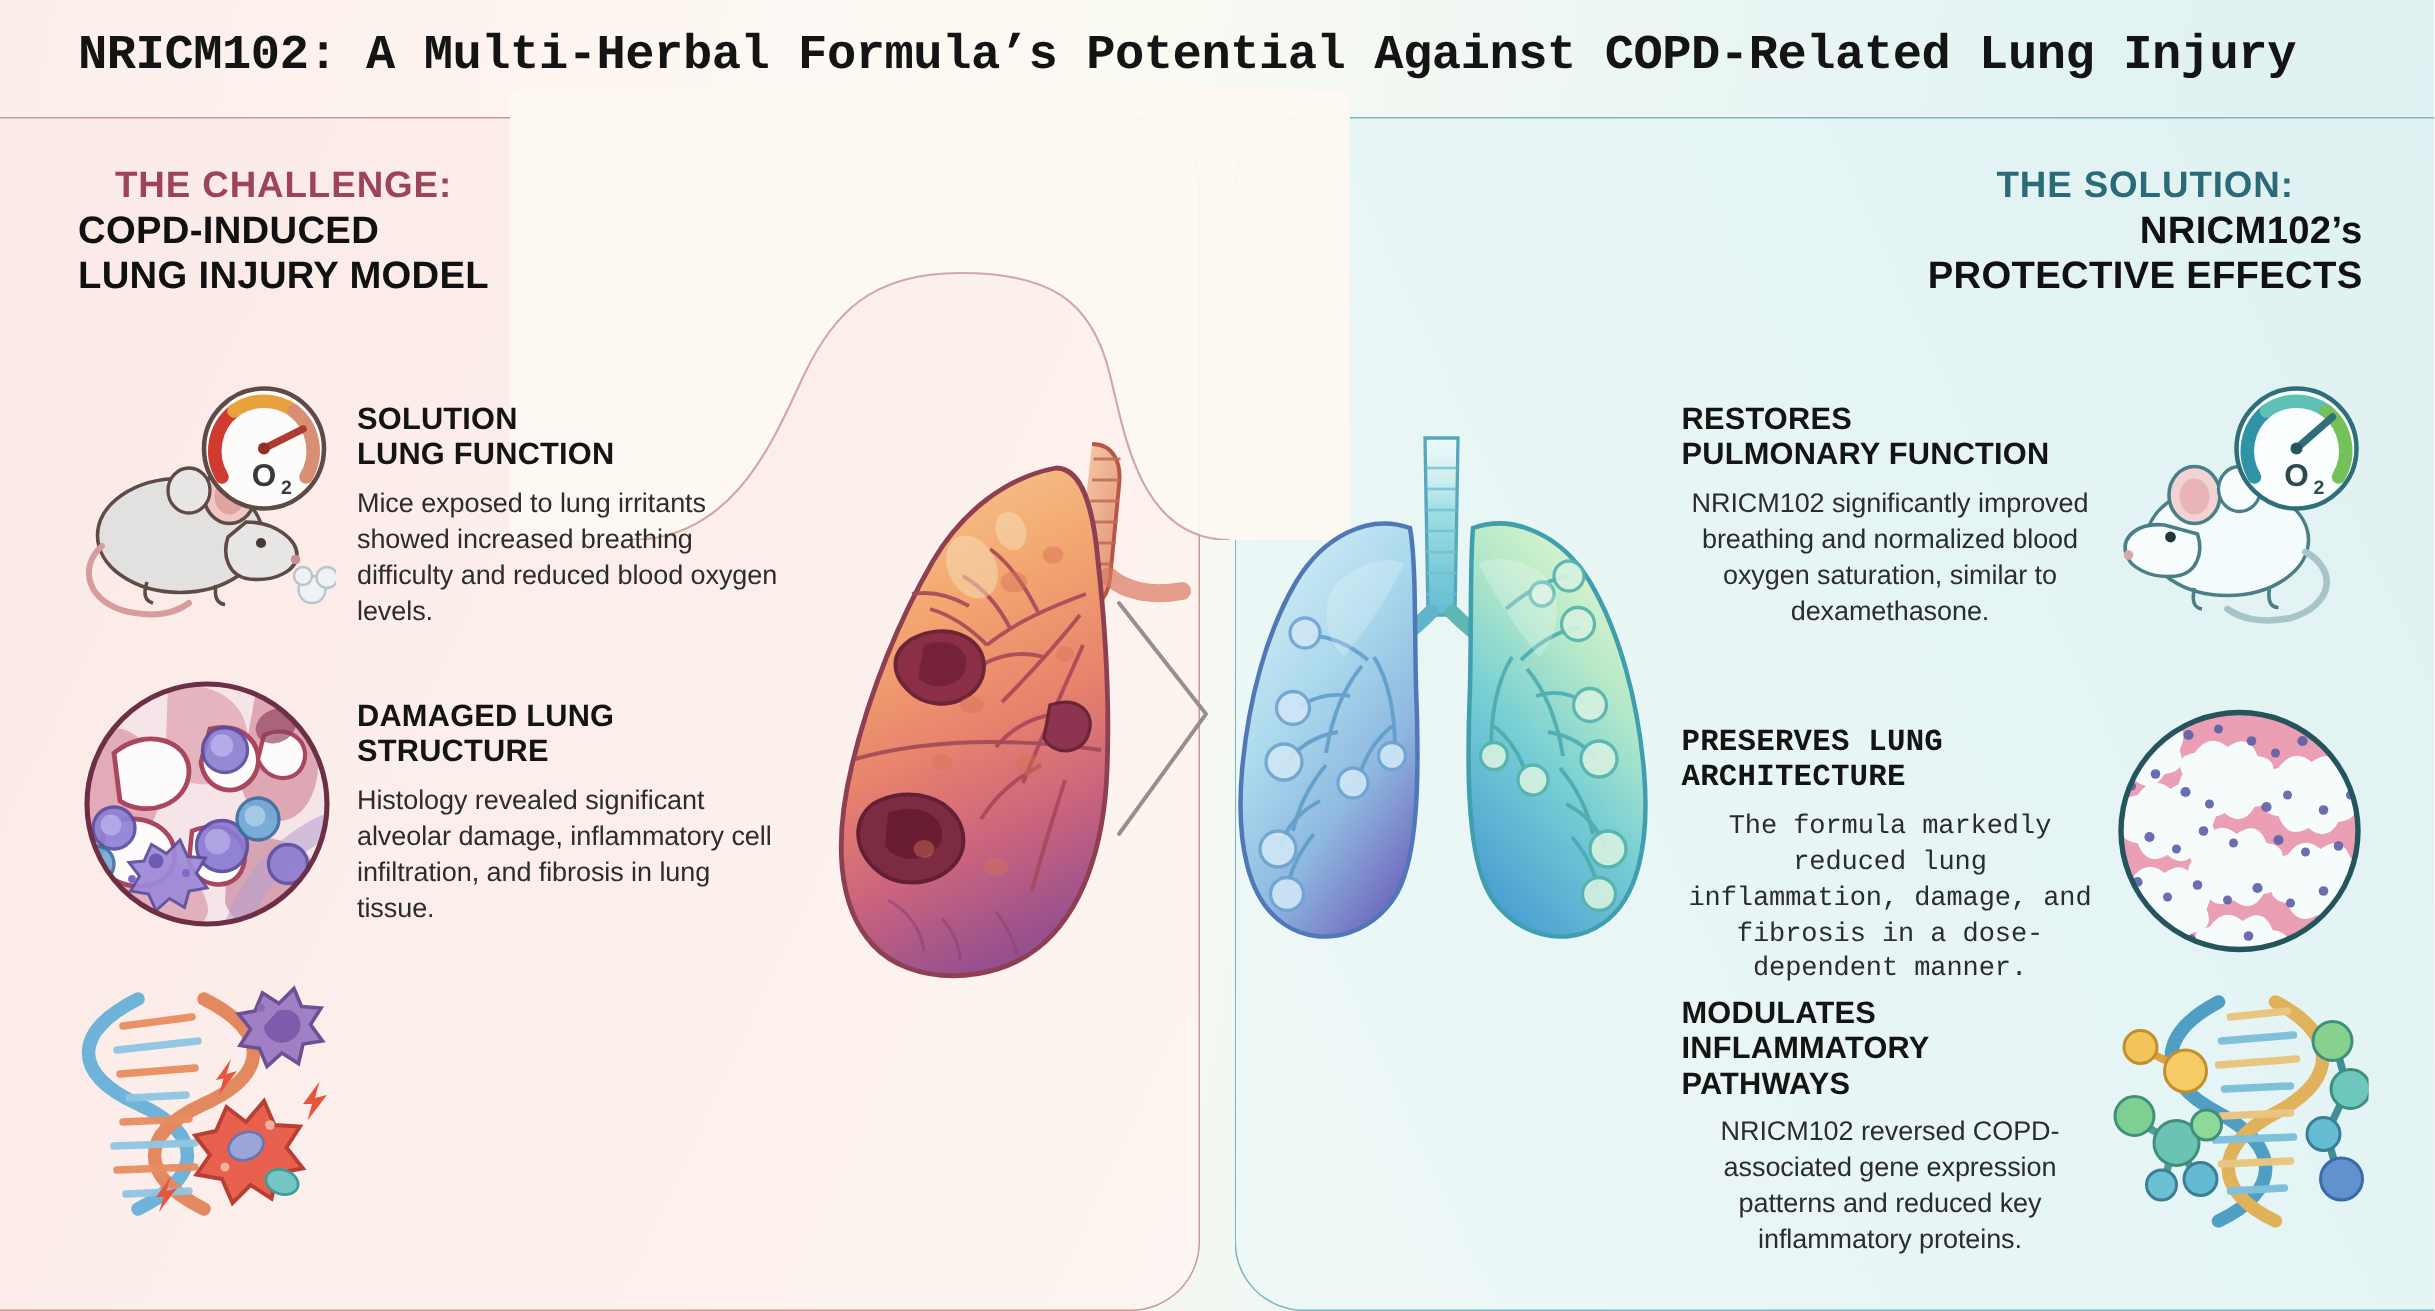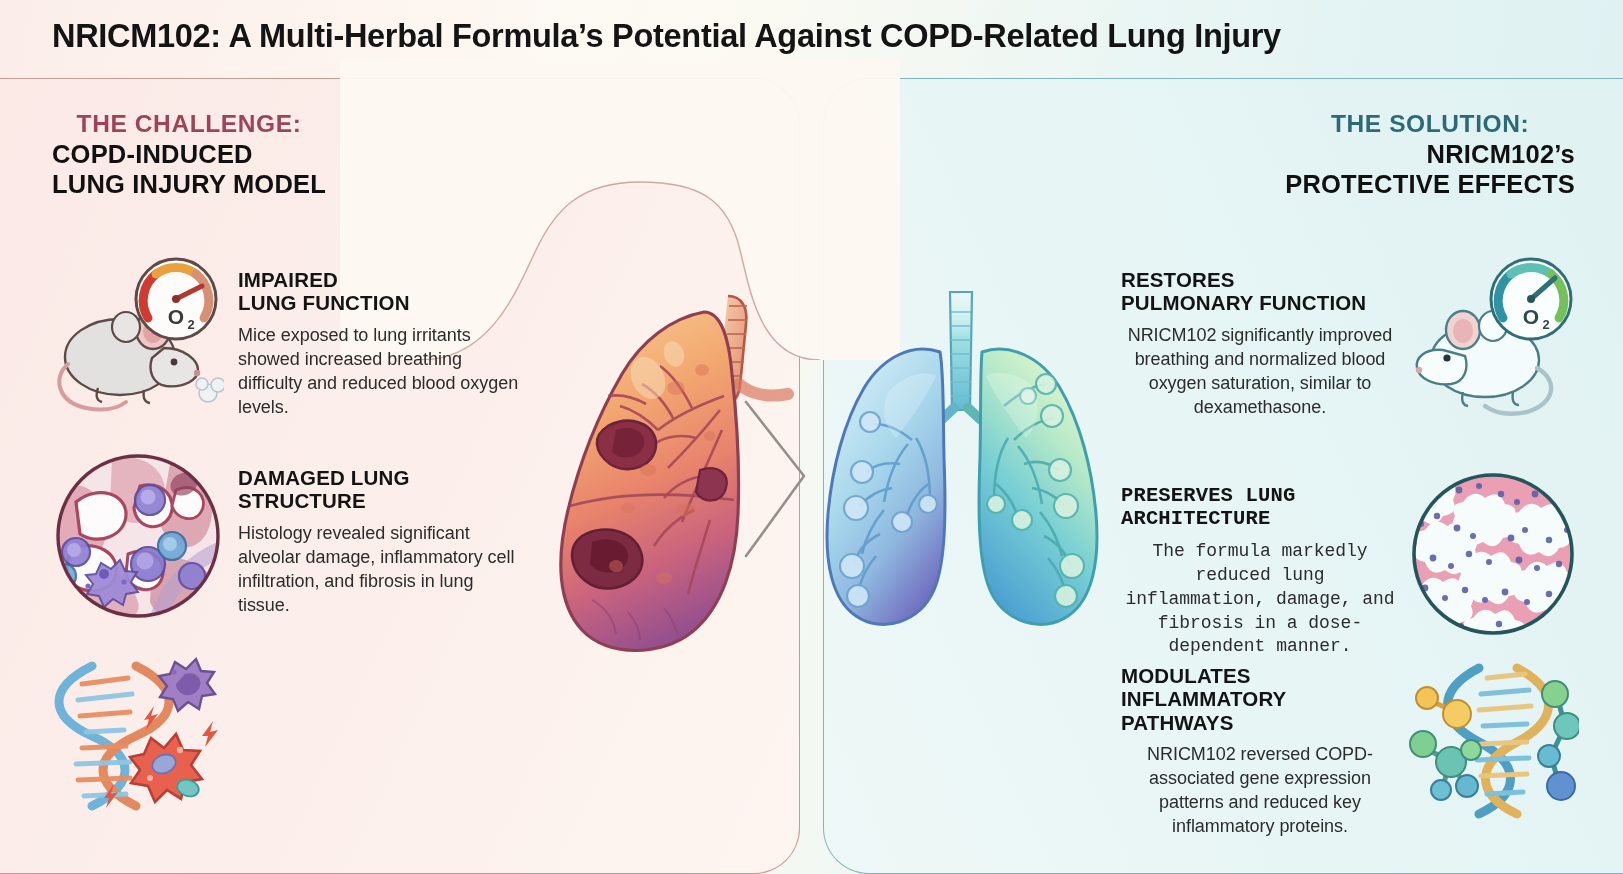--- a/index.html
+++ b/index.html
@@ -69,20 +69,21 @@
     left: 52px;
     top: 18px;
     width: 1540px;
     z-index: 20;
     font-size: 32.5px;
     font-weight: bold;
     letter-spacing: -0.3px;
     color: #141414;
     text-align: left;
     white-space: nowrap;
+    font-family: Liberation Mono, monospace;
   }
 
   
   .col-head { position: absolute; z-index: 20; }
   .col-head-left  { left: 52px; top: 110px; text-align: left; }
   .col-head-right { right: 48px; top: 110px; text-align: right; margin-left: 20px; }
 
   .eyebrow {
     font-size: 24.5px;
     font-weight: bold;
@@ -225,21 +226,21 @@
         <path d="M 96,66 A 34,34 0 0 1 104,22" fill="none" stroke="#cf3a31" stroke-width="9" stroke-linecap="round"></path>
         <path d="M 104,22 A 34,34 0 0 1 144,22" fill="none" stroke="#e8a13c" stroke-width="9" stroke-linecap="round"></path>
         <path d="M 144,22 A 34,34 0 0 1 152,66" fill="none" stroke="#d98f73" stroke-width="9" stroke-linecap="round"></path>
         <line x1="124" y1="47" x2="150" y2="34" stroke="#b03a2e" stroke-width="5" stroke-linecap="round"></line>
         <circle cx="124" cy="47" r="4" fill="#8f2f27"></circle>
         <text x="124" y="72" font-family="Liberation Sans, sans-serif" font-size="21" font-weight="bold" fill="#3a3a3a" text-anchor="middle">O</text>
         <text x="139" y="77" font-family="Liberation Sans, sans-serif" font-size="13" font-weight="bold" fill="#3a3a3a" text-anchor="middle">2</text>
       </svg>
     </div>
     <div class="item-text">
-      <div class="item-title">IMPAIRED
+      <div class="item-title">SOLUTION
 LUNG FUNCTION</div>
       <div class="item-body">Mice exposed to lung irritants showed increased breathing difficulty and reduced blood oxygen levels.</div>
     </div>
   </div>
 
   <div class="item item-left row2">
     <div class="item-icon">
       <svg viewBox="0 0 172 172">
         <defs>
           <clipPath id="histoClipL">

